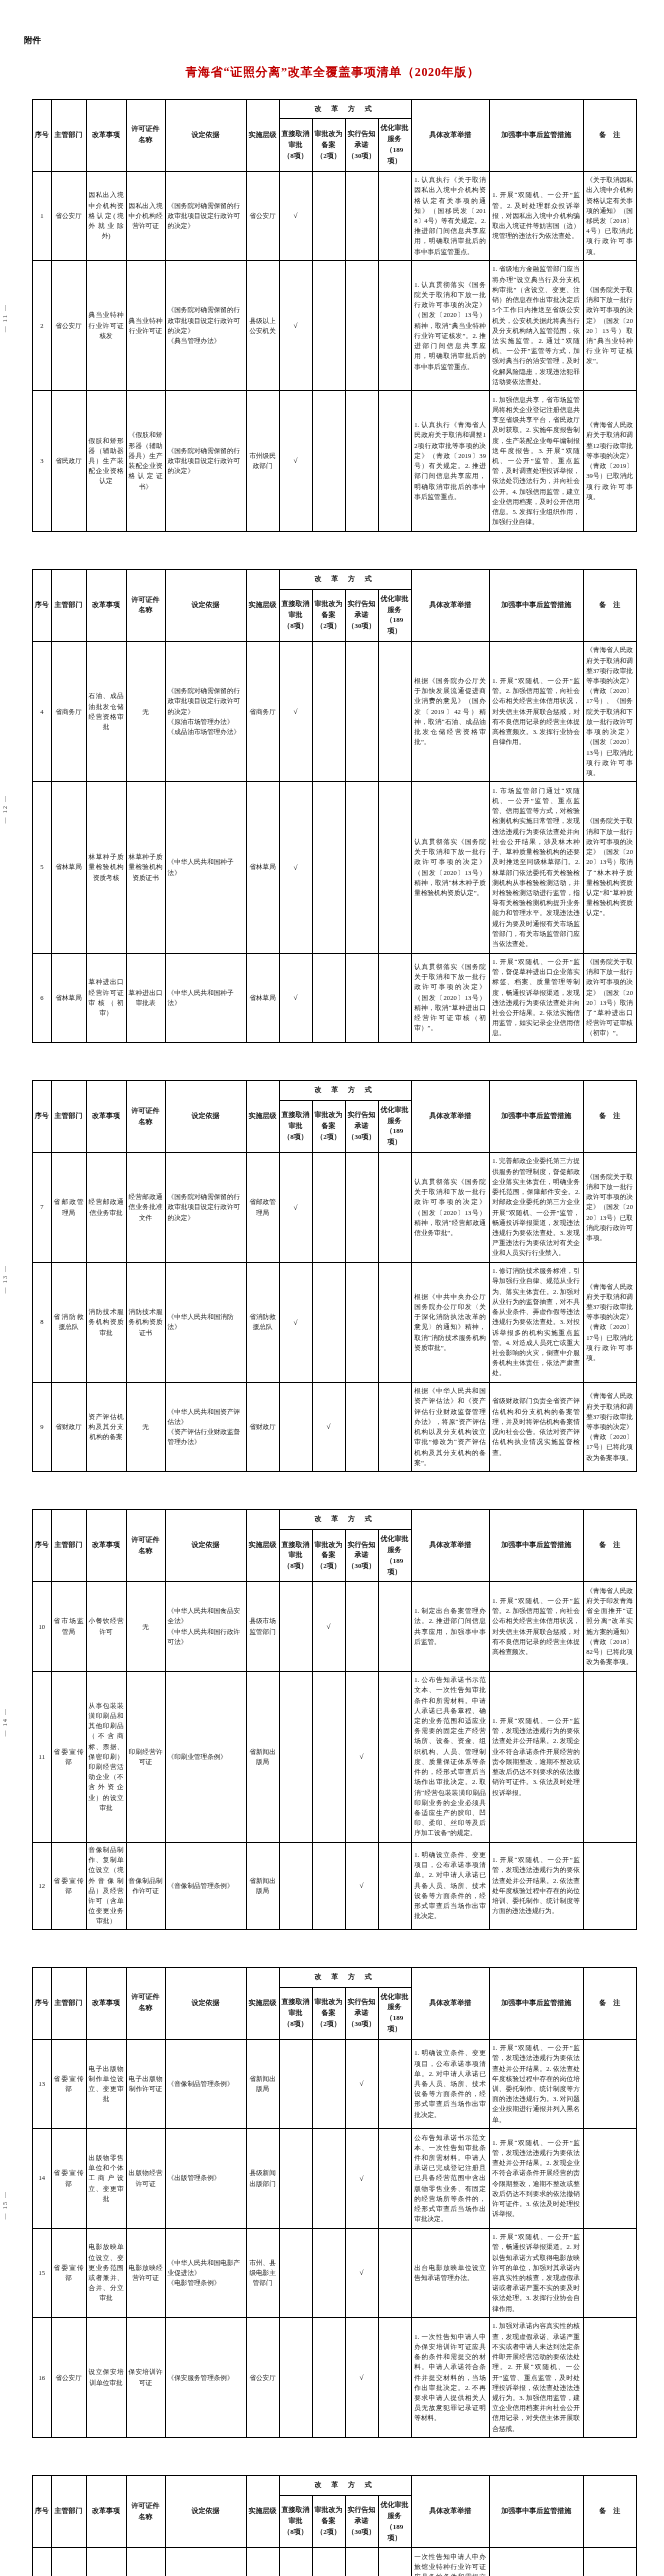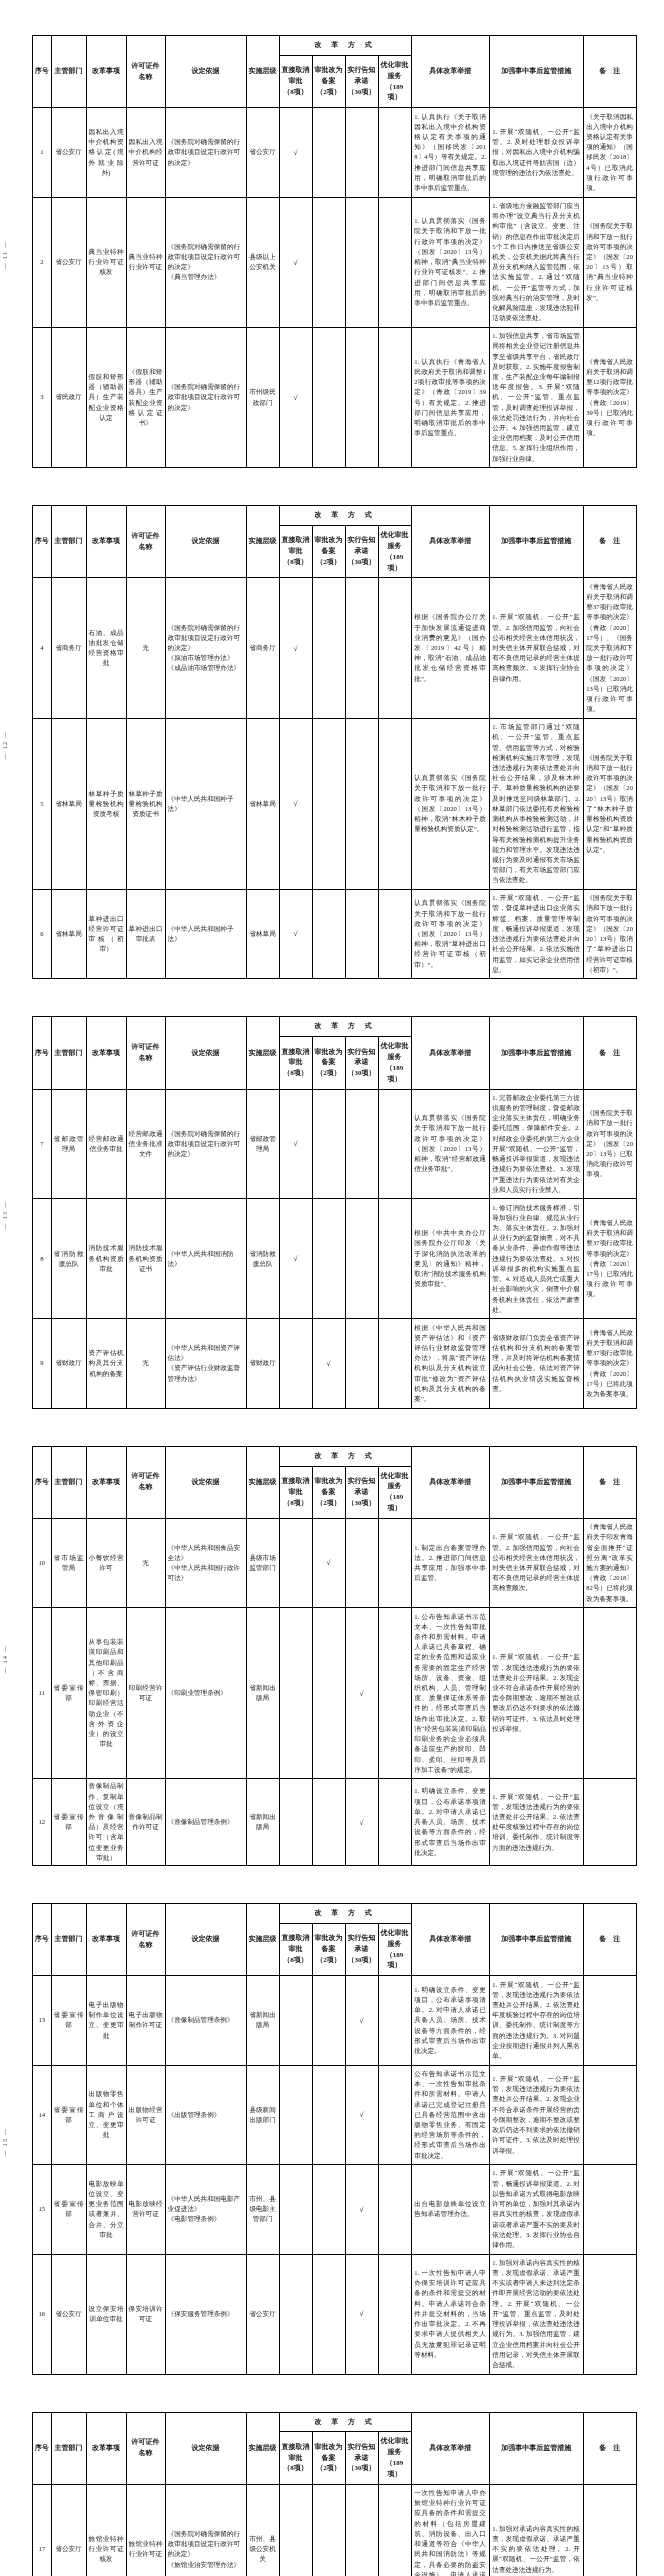--- a/index.html
+++ b/index.html
@@ -16,20 +16,22 @@
   td.c{text-align:center;}
   td.just{text-align:justify;text-align-last:center;}
   td.basis{text-align:left;white-space:pre-line;}
   td.long{text-align:justify;padding:3.3px 2.7px;}
   td.method span{font-size:7.3px;}
 </style>
 </head>
 <body>
 
 <div class="doc">
+  <div class="attachment">附件</div>
+  <h1 class="title">青海省“证照分离”改革全覆盖事项清单（2020年版）</h1>
   <div id="sections">
       <div class="section">
        <span class="page-marker">— 11 —</span>
        <table class="grid">
           <colgroup>
             <col style="width:18.6px">
             <col style="width:35px">
             <col style="width:40px">
             <col style="width:39px">
             <col style="width:81px">

